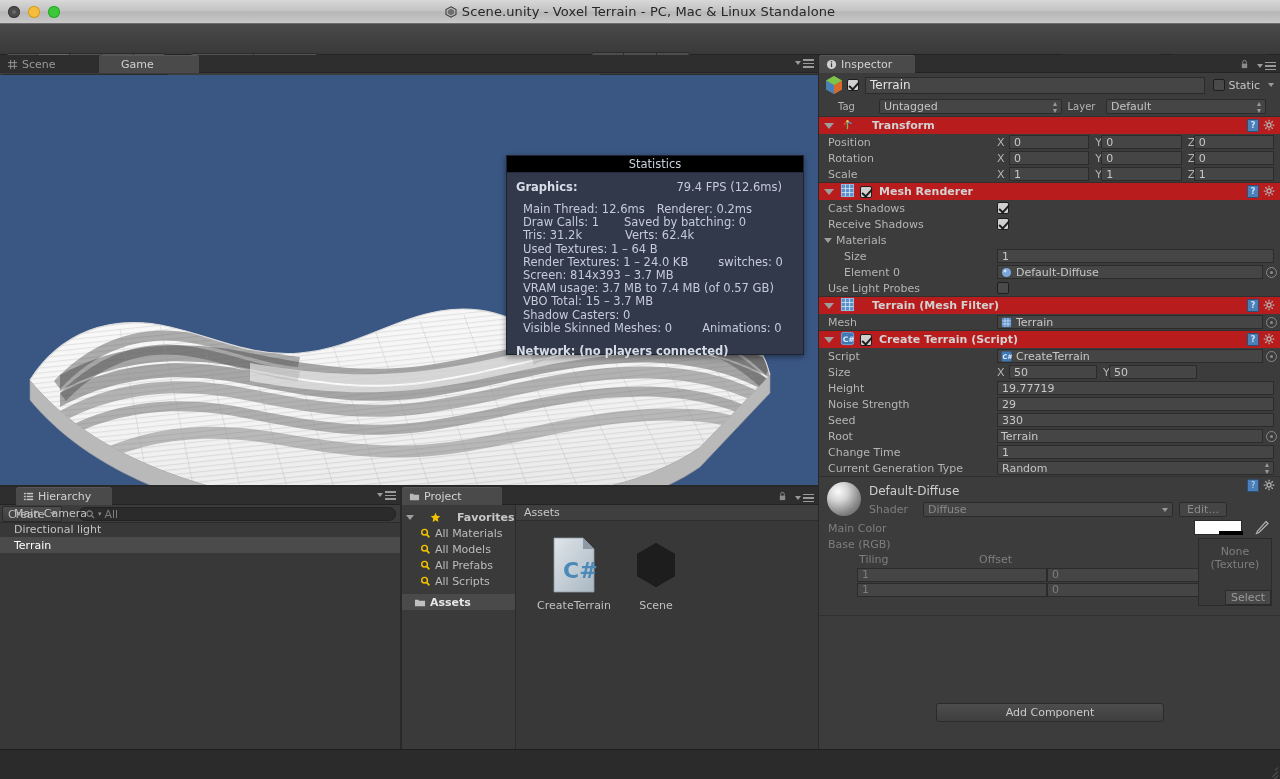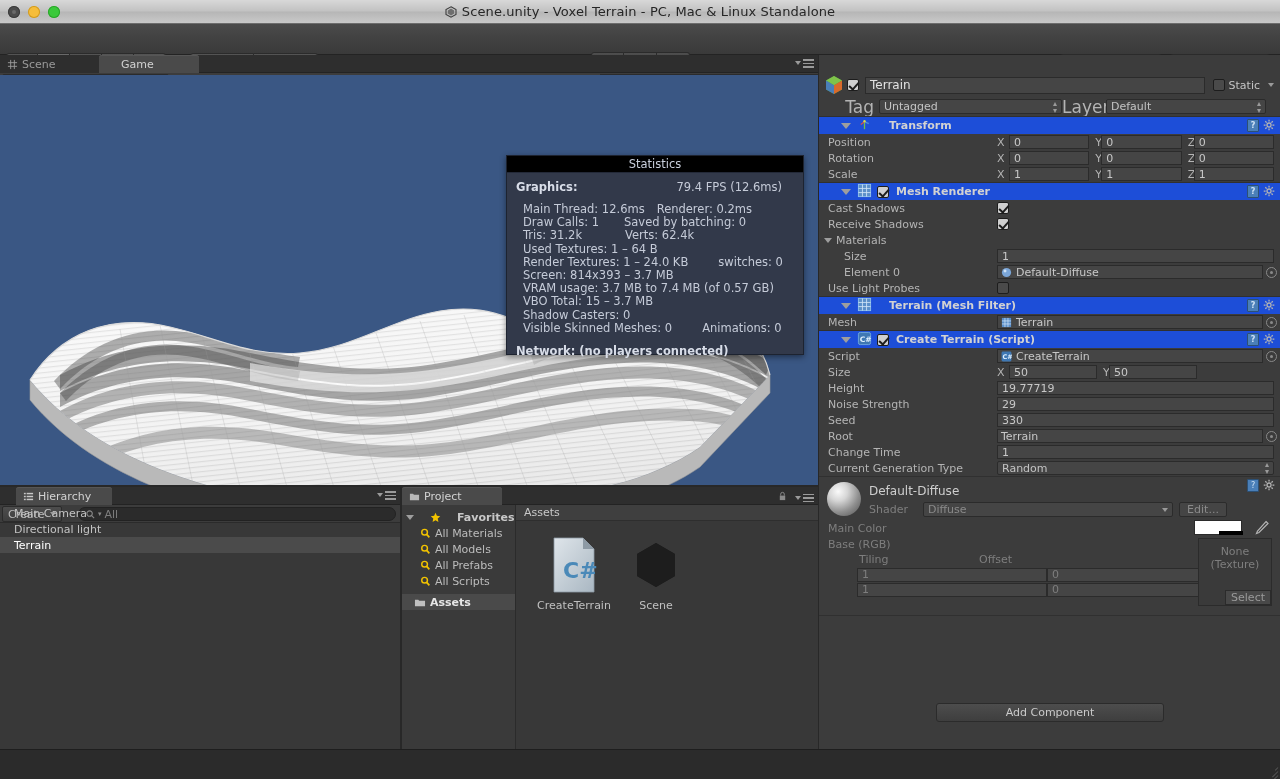--- a/index.html
+++ b/index.html
@@ -174,31 +174,31 @@
   .chk.on::after {
     content:""; position:absolute; left:3px; top:0px; width:4px;height:8px;
     border:solid #1d1d1d; border-width:0 2px 2px 0; transform:rotate(42deg);
   }
   .namefield {
     flex:1; height:17px; margin-left:6px; background:#454545; border:1px solid #2b2b2b;
     display:flex;align-items:center;padding:0 4px; font-size:12px;color:#e2e2e2;
   }
   .static-box { display:flex;align-items:center;gap:4px; margin-left:8px; margin-right:2px; font-size:11px;color:#c5c5c5;}
   .taglayer { height:19px; display:flex; align-items:center; padding:0 4px 0 0; gap:0; }
-  .tl-label { width:auto; text-align:right; font-size:17px; color:#b4b4b4; padding-right:5px;}
+  .tl-label { width:auto; text-align:center; font-size:10px; color:#b4b4b4; padding-right:5px;}
   .minidrop {
     height:15px; background:#454545; border:1px solid #2b2b2b; border-radius:2px;
     display:flex;align-items:center;justify-content:space-between; padding:0 4px;
     font-size:11px; color:#c3c3c3;
   }
   .updown { color:#9a9a9a; font-size:8px; line-height:7px; text-align:center;}
 
   .comp-header {
-    height:18px; display:flex;align-items:center; gap:5px; padding-left:22px;
-    background:#1d4ed8; border-top:1px solid #303030; position:relative;
+    height:18px; display:flex;align-items:center; gap:5px; padding-left:5px;
+    background:#b91c1c; border-top:1px solid #303030; position:relative;
     font-weight:bold; color:#d2d2d2; font-size:11px;
   }
   .foldout { width:0;height:0;border-left:5px solid transparent;border-right:5px solid transparent;border-top:6px solid #9e9e9e; margin-right:1px;}
   .comp-icons { position:absolute; right:4px; top:2px; display:flex; gap:4px; align-items:center;}
   .book-icon { width:12px;height:13px; background:#4a7fb8; border:1px solid #2c5075; border-radius:1px; display:flex;align-items:center;justify-content:center;color:#cfe2f5;font-size:8px;}
   .gear { width:13px;height:13px; }
 
   .row { height:16px; display:flex; align-items:center; font-size:11px; color:#b4b4b4; }
   .row .lbl { padding-left:9px; width:178px; }
   .row .lbl.ind { padding-left:25px; }
@@ -703,20 +703,44 @@
     </div>
     <div class="p-footer">
       <div class="zoom-slider">
         <div class="zs-track"></div>
         <div class="zs-knob"></div>
       </div>
     </div>
   </div>
 
   <div class="panel" id="inspector">
+    <div class="panel-tabrow">
+      <div class="tab active" style="left:0; width:96px;">
+        <svg width="11" height="11" viewBox="0 0 12 12">
+            <circle cx="6" cy="6" r="5" fill="#d2d2d2"></circle>
+            <rect x="5.3" y="4.6" width="1.4" height="4.2" fill="#3c3c3c"></rect>
+            <circle cx="6" cy="3" r="0.9" fill="#3c3c3c"></circle>
+          </svg>
+        <span>Inspector</span>
+      </div>
+      <div class="hamburger" style="right:4px;">
+        <span style="margin-right:6px;">
+          <svg width="9" height="11" viewBox="0 0 10 12">
+              <path d="M3 5V3.4a2 2 0 0 1 4 0V5" fill="none" stroke="#8a8a8a" stroke-width="1.1"></path>
+              <rect x="2" y="5" width="6" height="5" fill="#8a8a8a"></rect>
+            </svg>
+        </span>
+        <span class="ham-caret"></span>
+        <span class="ham-lines">
+            <i></i>
+            <i></i>
+            <i></i>
+          </span>
+      </div>
+    </div>
 
     <div class="insp-scroll">
 
       <div class="obj-header">
         <span class="cube-icon">
           <svg width="22" height="22" viewBox="0 0 22 22">
             <polygon points="11,2 19,6.6 19,15.4 11,20 3,15.4 3,6.6" fill="#4e9a3e"></polygon>
             <polygon points="11,2 19,6.6 11,11.2 3,6.6" fill="#7fc34a"></polygon>
             <polygon points="11,11.2 19,6.6 19,15.4 11,20" fill="#d96a2b"></polygon>
             <polygon points="11,11.2 3,6.6 3,15.4 11,20" fill="#4a7fb8"></polygon>

